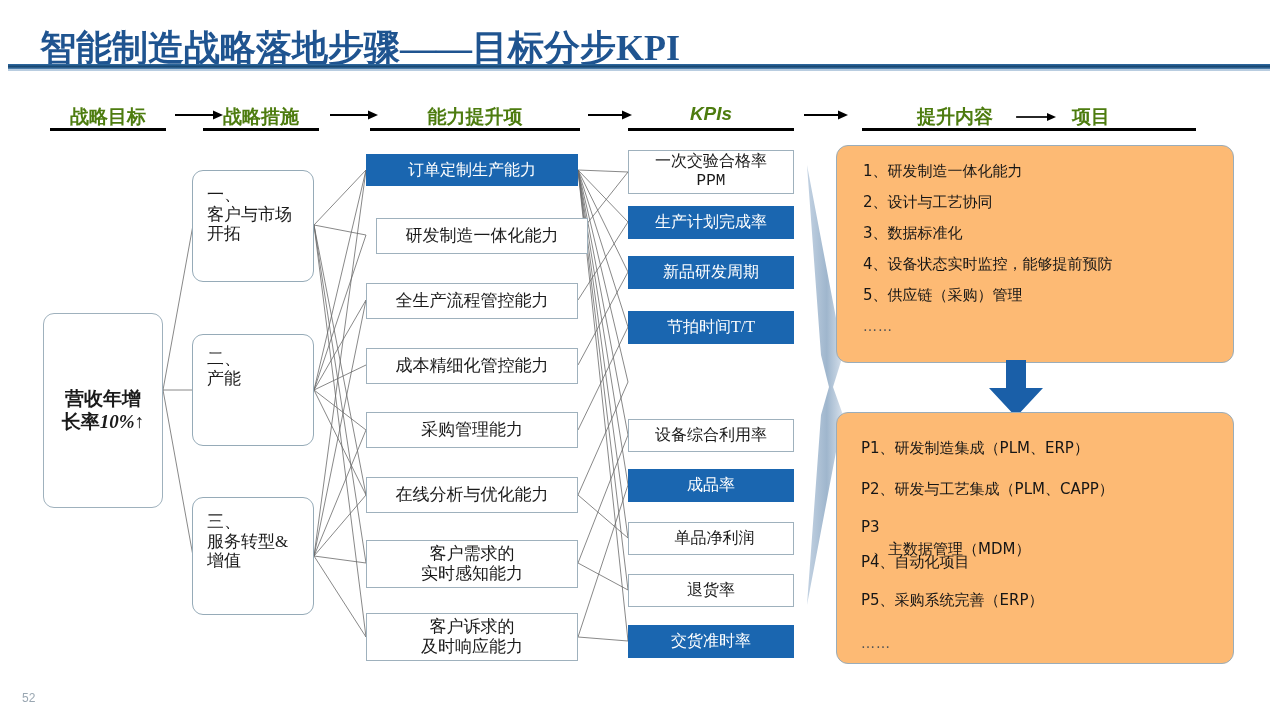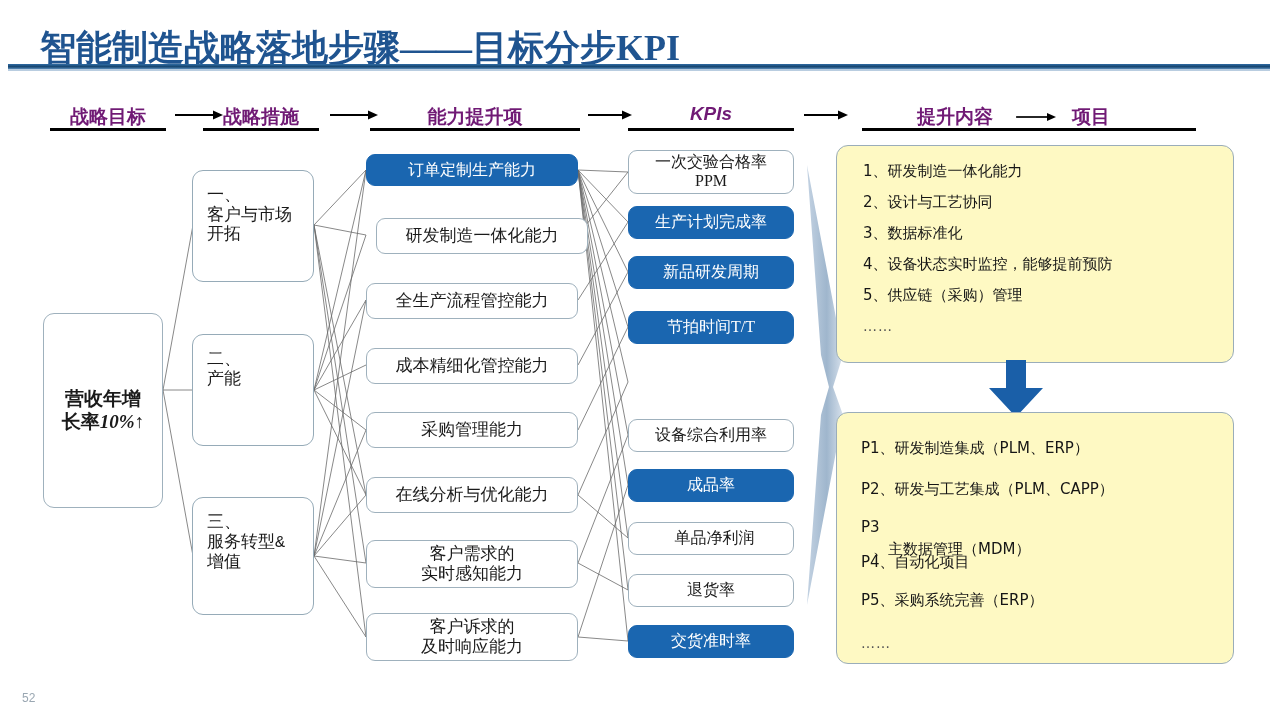--- a/index.html
+++ b/index.html
@@ -24,32 +24,32 @@
   }
   .title-rule-thin{
     position:absolute;left:8px;top:69px;width:1262px;height:2px;
     background:#b9cde0;
   }
 
   
   .hdr{
     position:absolute;
     font-family:"Liberation Serif","DejaVu Serif",serif;
-    font-size:19px;font-weight:bold;color:#701a75;
+    font-size:19px;font-weight:bold;color:#4d7c0f;
     white-space:nowrap;text-align:center;
   }
   .hdr.italic{font-family:Liberation Sans, sans-serif;font-style:italic;font-size:19px;}
   .hdr-rule{position:absolute;height:3px;background:#000;}
   .arrow-h{position:absolute;height:14px;}
   .arrow-h svg{display:block;}
 
   
   .box{
     position:absolute;box-sizing:border-box;
-    border:1px solid #9fb1bd;border-radius:9px;
+    border:1px solid #9fb1bd;border-radius:0;
     background:#ffffff;
     display:flex;align-items:center;justify-content:center;
     text-align:center;line-height:1.16;
     font-family:"Liberation Serif","DejaVu Serif",serif;
     color:#1a1a1a;
   }
   .box.goal{
     font-size:19px;font-weight:bold;border-radius:11px;
     border-color:#9fb1bd;
   }
@@ -61,21 +61,21 @@
   }
   .box.cap{font-size:17px;}
   .box.kpi{font-size:16px;}
   .box.kpi.on{
     background:#1a66b0;border-color:#1a66b0;color:#ffffff;
   }
 
   
   .panel{
     position:absolute;box-sizing:border-box;
-    border:1px solid #9aadba;border-radius:12px;background:#fef9c3;
+    border:1px solid #9aadba;border-radius:12px;background:#fdba74;
   }
   .panel-list{
     position:absolute;left:26px;top:18px;
     font-family:"DejaVu Sans","Liberation Sans",sans-serif;
     font-size:15px;color:#161616;line-height:1.0;
   }
   .panel-list .li{margin-bottom:16px;white-space:nowrap;}
   .panel-list .dots{color:#555;letter-spacing:1px;font-size:14px;}
 
   .proj{
@@ -222,21 +222,21 @@
   </div>
   <div class="box measure" style="left:192px;top:334px;width:122px;height:112px;">
     <div>
       <span>二、</span><br>
       <span style="white-space:pre-line;">产能</span>
     </div>
   </div>
   <div class="box measure" style="left:192px;top:497px;width:122px;height:118px;">
     <div>
       <span>三、</span><br>
-      <span style="white-space:pre-line;font-family:Liberation Mono, monospace;">服务转型&amp;
+      <span style="white-space:pre-line;">服务转型&amp;
 增值</span>
     </div>
   </div>
 
   <div class="box cap kpi on" style="left:366px;top:154px;width:212px;height:32px;">
     <span style="white-space:pre-line;">订单定制生产能力</span>
   </div>
   <div class="box cap" style="left:376px;top:218px;width:212px;height:36px;">
     <span style="white-space:pre-line;">研发制造一体化能力</span>
   </div>
@@ -268,21 +268,21 @@
           <stop offset="0%" stop-color="#c3d2e2"></stop>
           <stop offset="55%" stop-color="#9fb6cd"></stop>
           <stop offset="100%" stop-color="#d7e1ec"></stop>
         </linearGradient>
       </defs>
       <polygon points="12,0 48,190 38,222 48,250 12,440 26,250 34,222 26,190" fill="url(#lg)"></polygon>
     </svg>
   </div>
 
   <div class="box kpi" style="left:628px;top:150px;width:166px;height:44px;">
-    <span style="white-space:pre-line;">一次交验合格率
+    <span style="white-space:pre-line;font-family:Liberation Mono, monospace;">一次交验合格率
 PPM</span>
   </div>
   <div class="box kpi on" style="left:628px;top:206px;width:166px;height:33px;">
     <span>生产计划完成率</span>
   </div>
   <div class="box kpi on" style="left:628px;top:256px;width:166px;height:33px;">
     <span>新品研发周期</span>
   </div>
   <div class="box kpi on" style="left:628px;top:311px;width:166px;height:33px;">
     <span>节拍时间T/T</span>

